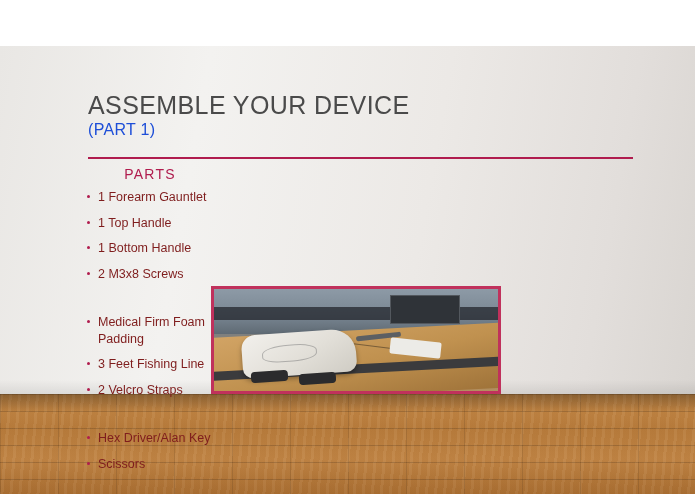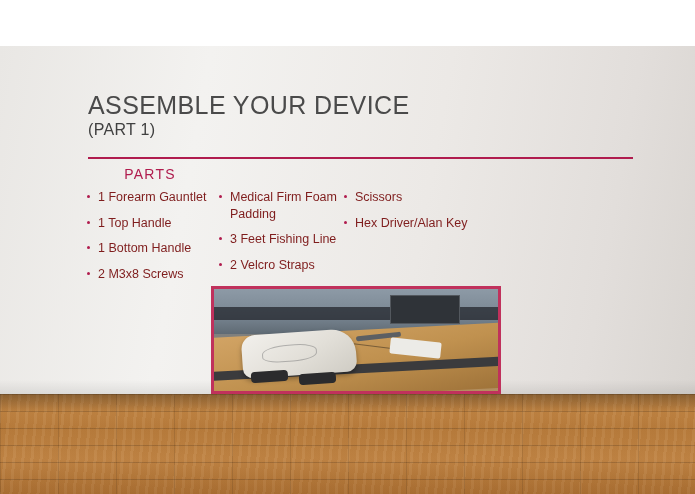--- a/index.html
+++ b/index.html
@@ -80,40 +80,40 @@
     font-size: 25px;
     letter-spacing: 0.4px;
     color: #4a4a4a;
     font-weight: normal;
     line-height: 1.05;
     white-space: nowrap;
   }
   .subtitle {
     margin-top: 3px;
     font-size: 16px;
-    color: #404040;
+    color: #1d4ed8;
     letter-spacing: 0.3px;
   }
   .title-rule {
     position: absolute;
     left: 88px;
     top: 157px;
     width: 545px;
     height: 2px;
     background: #b01c4e;
   }
 
   
   .columns {
     position: absolute;
     left: 84px;
     top: 166px;
     width: 555px;
     display: flex;
-    flex-direction: row;
+    flex-direction: column;
     align-items: flex-start;
   }
   .col {
     box-sizing: border-box;
   }
   .col-parts-left { width: 132px; }
   .col-parts-right { width: 125px; }
   .col-tools-left { width: 130px; }
   .col-tools-right { width: 124px; }
 
@@ -283,22 +283,22 @@
       <ul class="bullets">
         <li>Medical Firm Foam Padding</li>
         <li>3 Feet Fishing Line</li>
         <li>2 Velcro Straps</li>
       </ul>
     </div>
 
     <div class="col col-tools-left">
       <div class="col-head placeholder">&nbsp;</div>
       <ul class="bullets">
+        <li>Hex Driver/Alan Key</li>
         <li>Scissors</li>
-        <li>Hex Driver/Alan Key</li>
       </ul>
     </div>
 
 
   </div>
 
   <div class="photo-frame">
     <div class="photo">
       <div class="ph-bg-top"></div>
       <div class="ph-dark-band"></div>

